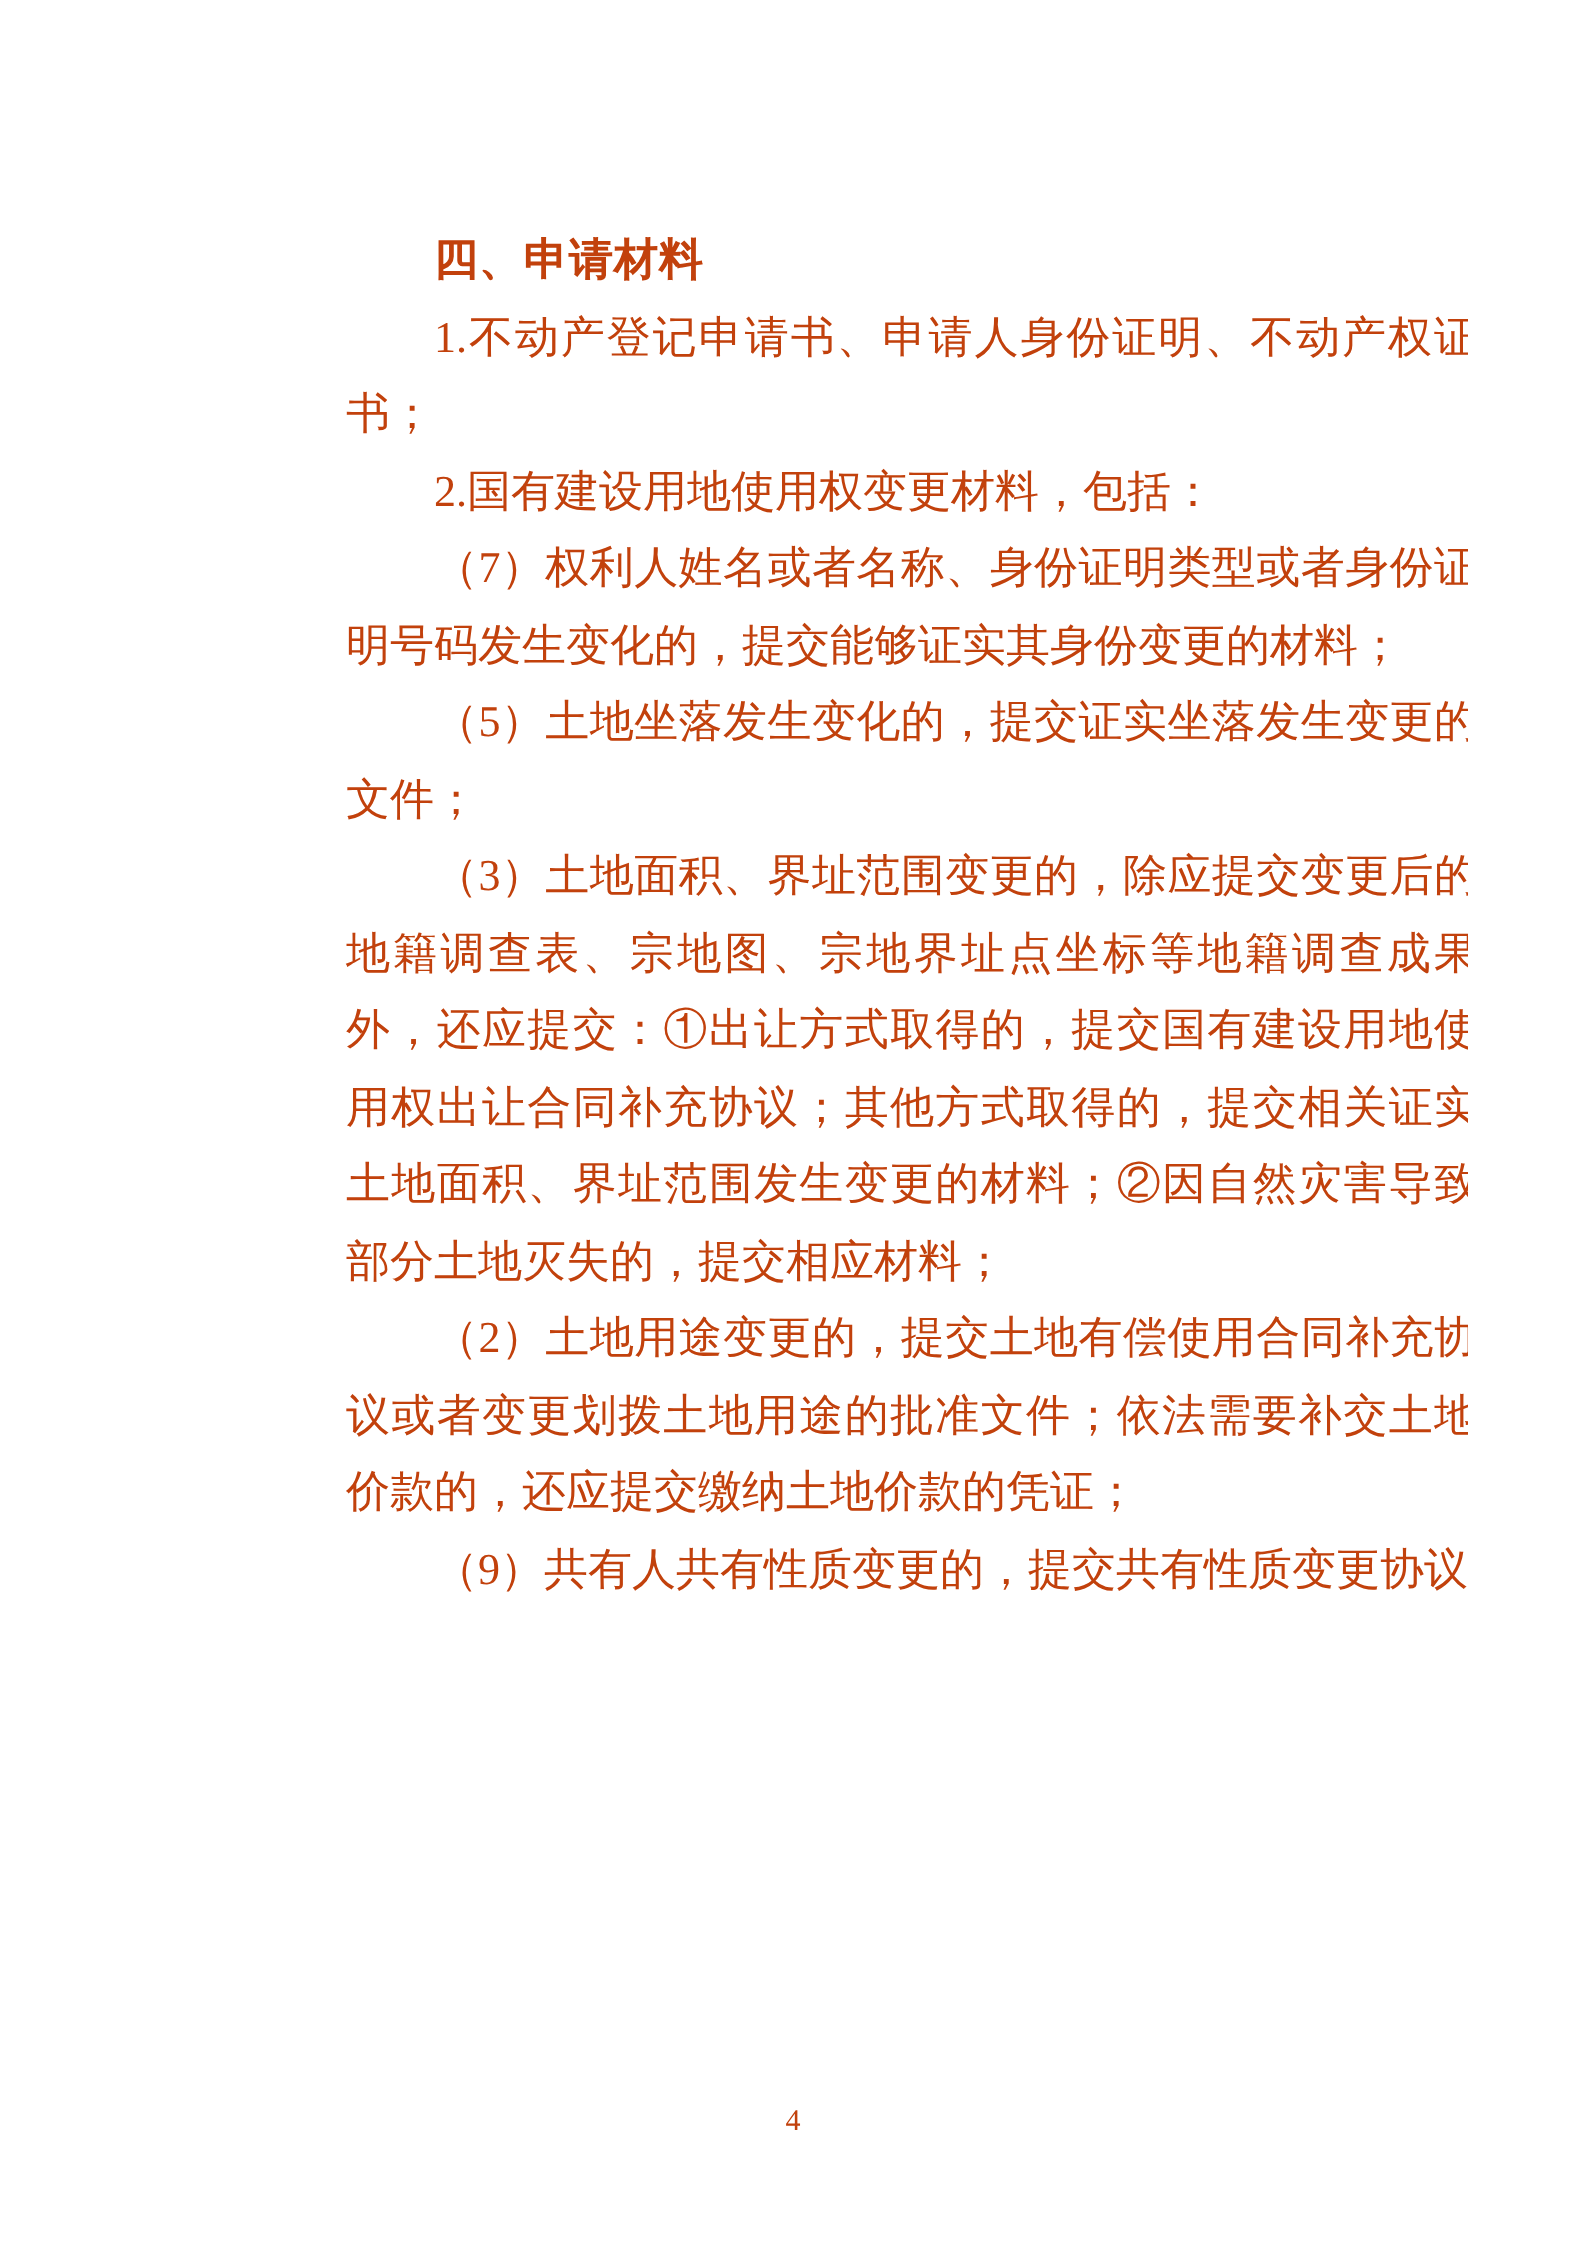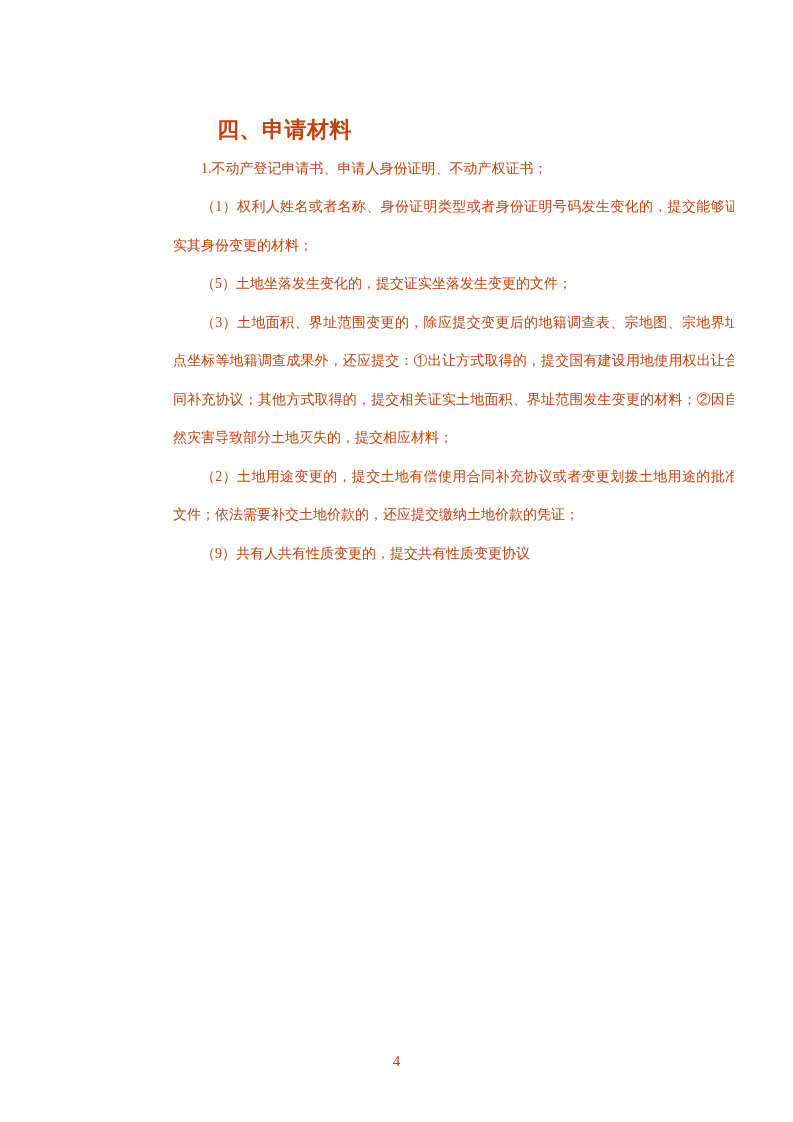--- a/index.html
+++ b/index.html
@@ -26,21 +26,21 @@
   .doc-heading {
     font-family: "Liberation Sans", "DejaVu Sans", sans-serif;
     font-weight: bold;
     font-size: 22px;
     line-height: 38.5px;
     text-indent: 2em;
     letter-spacing: 0.5px;
   }
 
   .para {
-    font-size: 14px;
+    font-size: 22px;
     line-height: 38.5px;
     text-indent: 2em;
     text-align: justify;
     text-justify: inter-ideograph;
   }
 
   .page-number {
     position: absolute;
     left: 0;
     right: 0;
@@ -51,21 +51,22 @@
   }
 </style>
 </head>
 <body>
 
 <div class="page">
   <div class="content">
     <div class="doc-heading">四、申请材料</div>
 
     <p class="para">1.不动产登记申请书、申请人身份证明、不动产权证书；</p>
-    <p class="para">（1）权利人姓名或者名称、身份证明类型或者身份证明号码发生变化的，提交能够证实其身份变更的材料；</p>
+    <p class="para">2.国有建设用地使用权变更材料，包括：</p>
+    <p class="para">（7）权利人姓名或者名称、身份证明类型或者身份证明号码发生变化的，提交能够证实其身份变更的材料；</p>
     <p class="para">（5）土地坐落发生变化的，提交证实坐落发生变更的文件；</p>
     <p class="para">（3）土地面积、界址范围变更的，除应提交变更后的地籍调查表、宗地图、宗地界址点坐标等地籍调查成果外，还应提交：①出让方式取得的，提交国有建设用地使用权出让合同补充协议；其他方式取得的，提交相关证实土地面积、界址范围发生变更的材料；②因自然灾害导致部分土地灭失的，提交相应材料；</p>
     <p class="para">（2）土地用途变更的，提交土地有偿使用合同补充协议或者变更划拨土地用途的批准文件；依法需要补交土地价款的，还应提交缴纳土地价款的凭证；</p>
     <p class="para">（9）共有人共有性质变更的，提交共有性质变更协议</p>
   </div>
 
   <div class="page-number">4</div>
 </div>
 
 </body></html>

